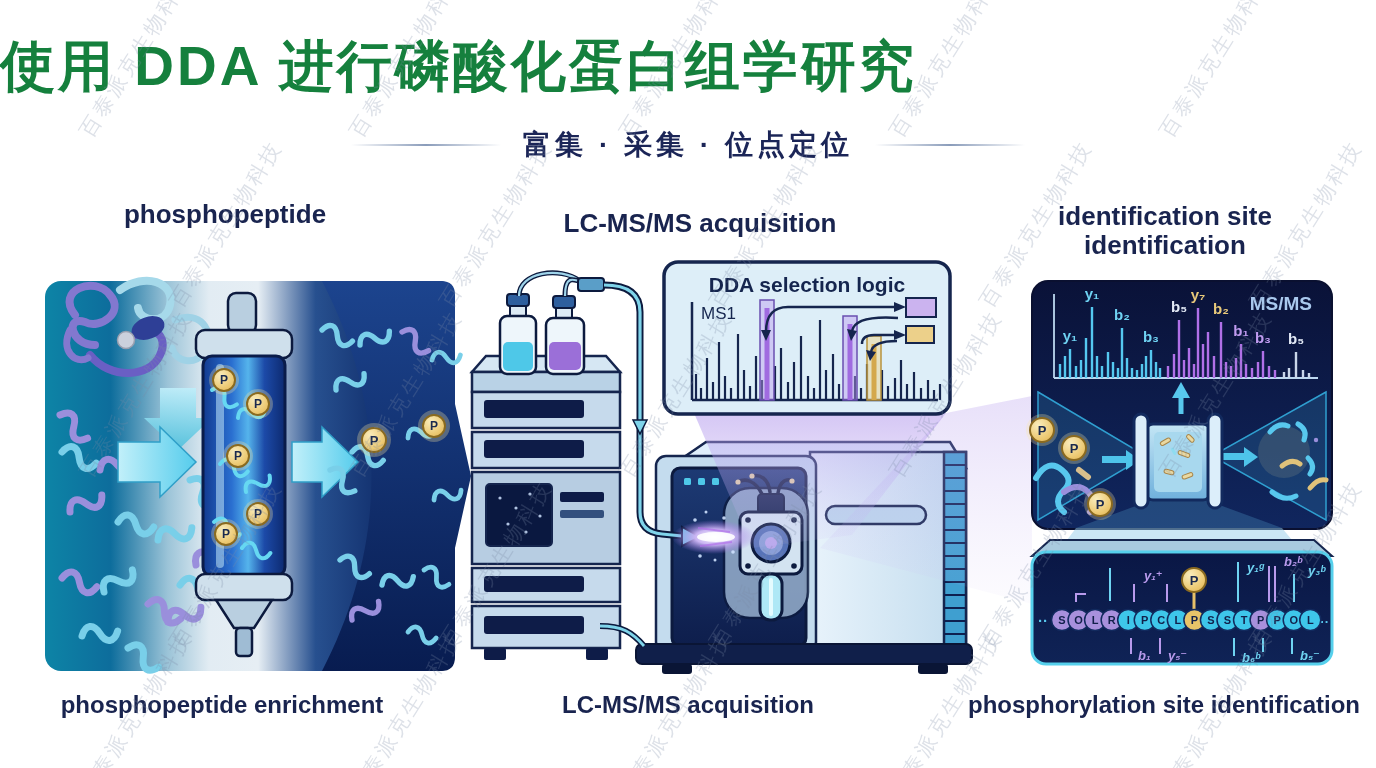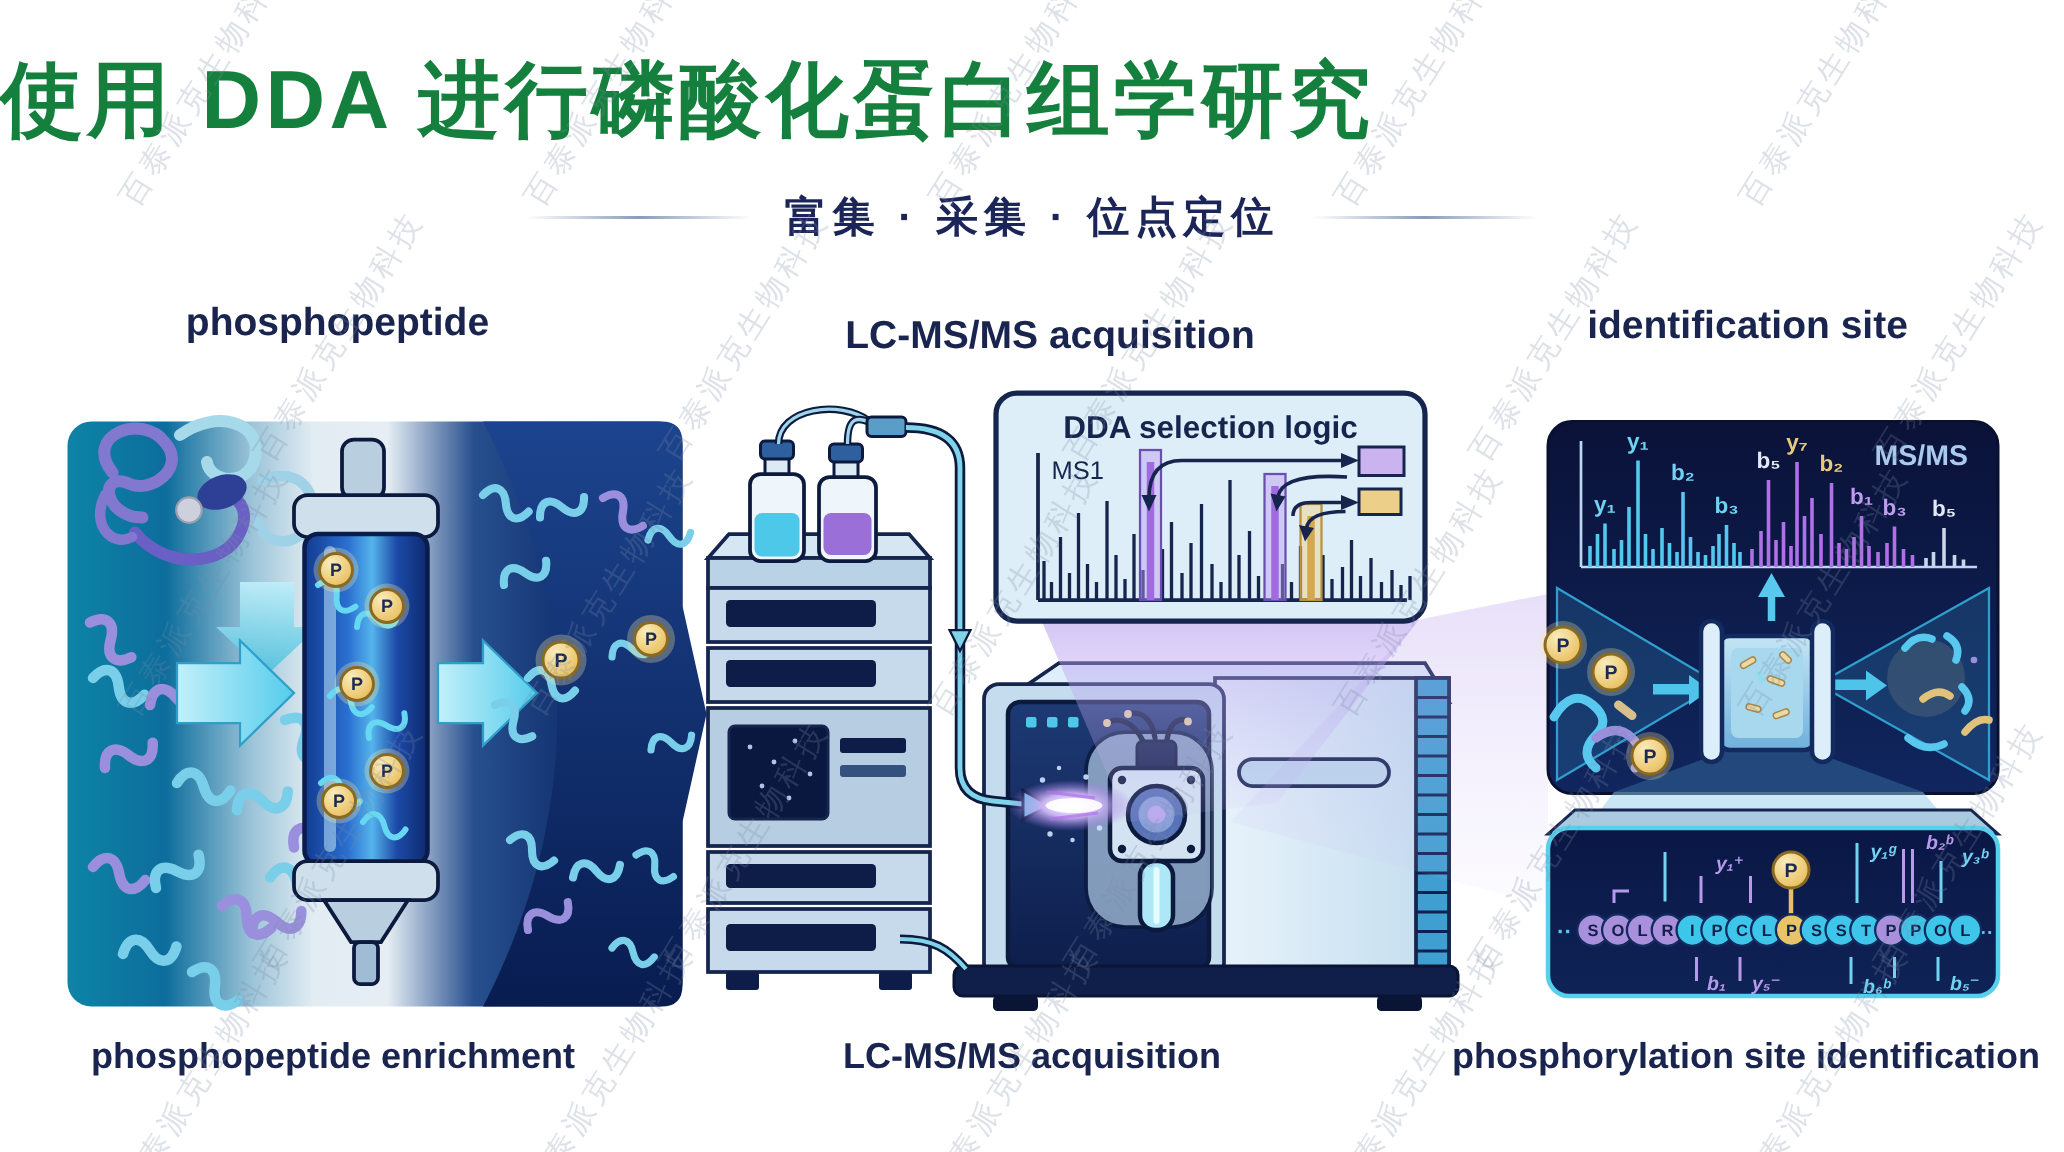--- a/index.html
+++ b/index.html
@@ -672,20 +672,21 @@
   <div id="subtitle">富集 · 采集 · 位点定位</div>
   <div class="sub-line"></div>
 </div>
 
 <div id="heading-enrichment" class="abs col-heading">
   <div>phosphopeptide</div>
 </div>
 <div id="heading-acquisition" class="abs col-heading">LC-MS/MS acquisition</div>
 <div id="heading-identification" class="abs col-heading">
   <div>identification site</div>
+  <div>identification</div>
 </div>
 
 <div id="caption-enrichment" class="abs caption">phosphopeptide enrichment</div>
 <div id="caption-acquisition" class="abs caption">LC-MS/MS acquisition</div>
 <div id="caption-identification" class="abs caption">phosphorylation site identification</div>
 
 <div id="watermark-layer" class="abs">
     <div class="wm" style="left: 40px; top: 40px;">百泰派克生物科技</div>
     <div class="wm" style="left: 310px; top: 40px;">百泰派克生物科技</div>
     <div class="wm" style="left: 580px; top: 40px;">百泰派克生物科技</div>

